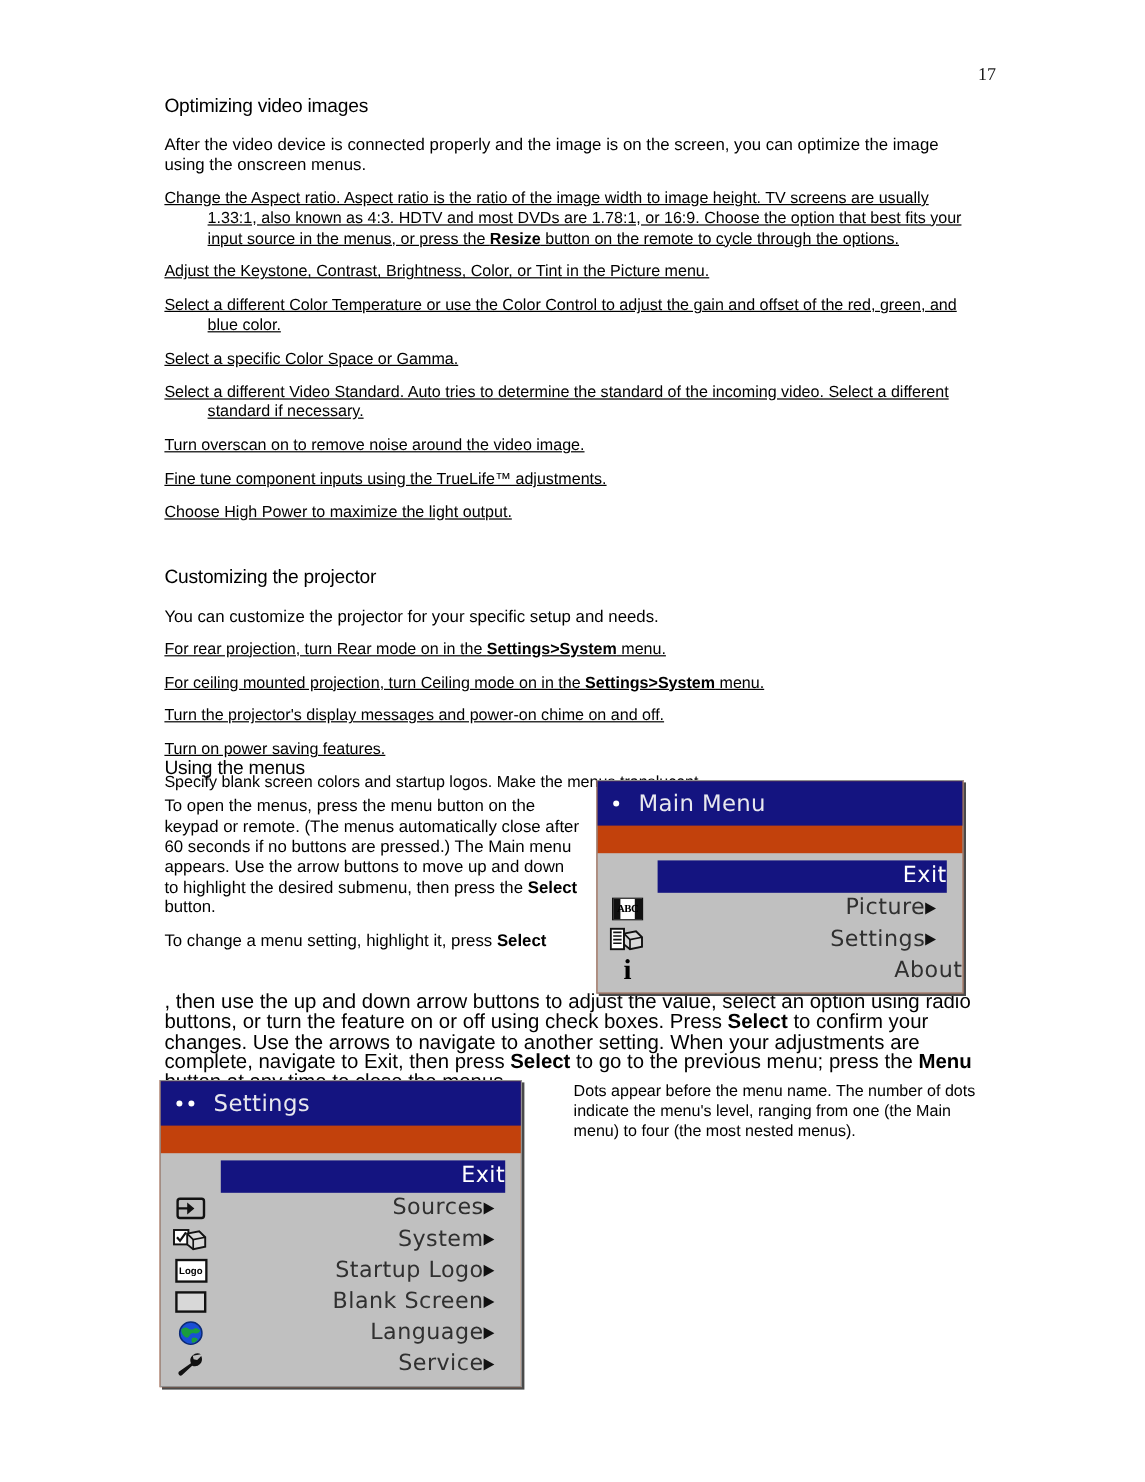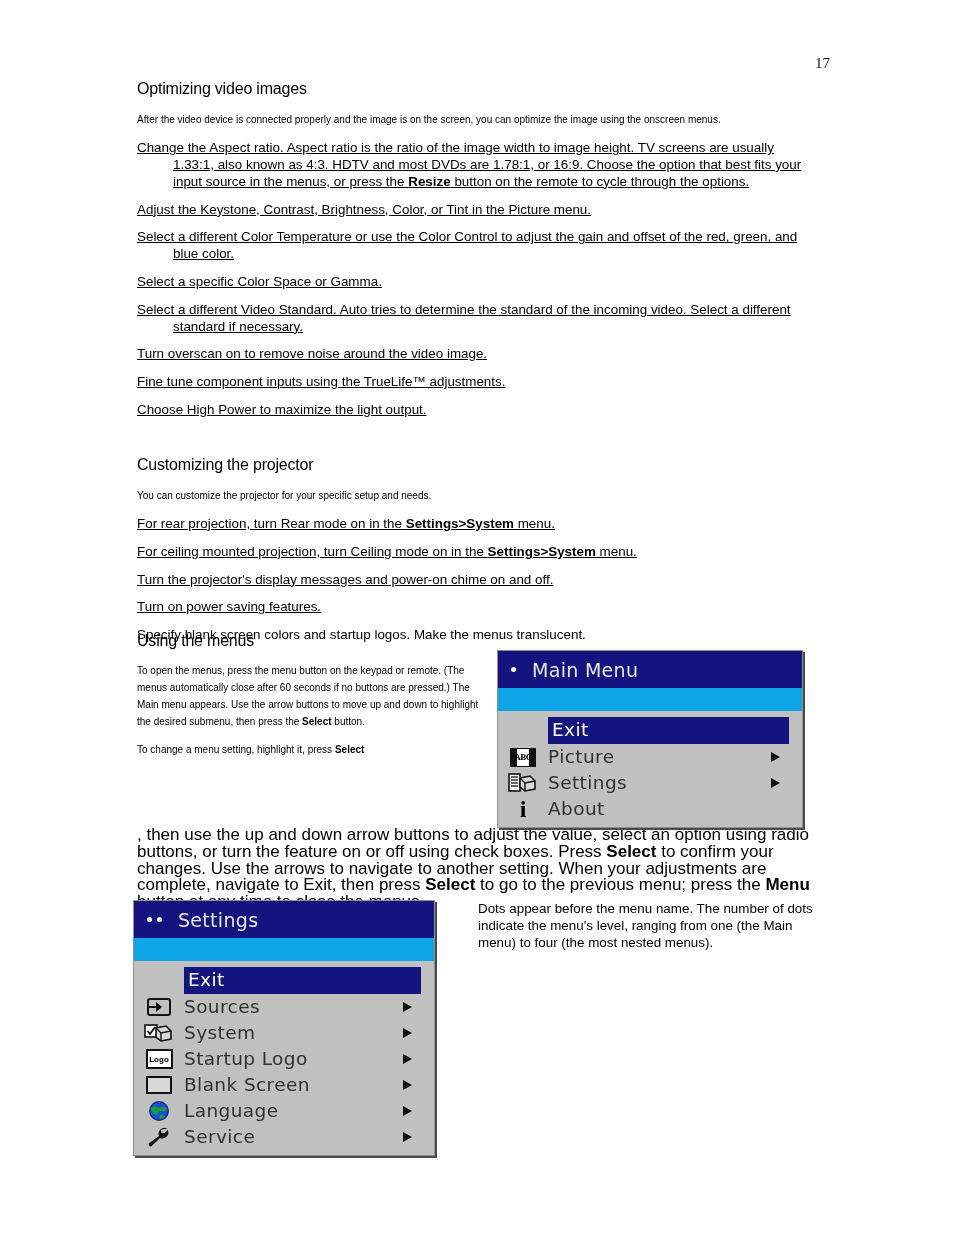--- a/index.html
+++ b/index.html
@@ -40,21 +40,21 @@
   h1.section-title {
     font-family: "Liberation Sans", sans-serif;
     font-size: 16px;
     font-weight: normal;
     letter-spacing: -0.2px;
     margin: 0 0 14px 0;
     line-height: 1.15;
   }
 
   p.body {
-    font-size: 10px;
+    font-size: 14px;
     line-height: 16.8px;
     margin: 0 0 11px 0;
     text-align: left;
   }
 
   p.hang {
     padding-left: 36px;
     text-indent: -36px;
     margin: 0 0 3.5px 0;
     font-size: 13.4px;
@@ -87,25 +87,26 @@
     left: 0;
     top: 178px;
     width: 675px;
     font-size: 17px;
     line-height: 16.8px;
   }
 
   
   .osd {
     position: absolute;
-    background: #0ea5e9;
+    background: #c2410c;
     border: 1px solid #909090;
     box-shadow: 2px 2px 0 0 #4a4a4a;
     font-family: "DejaVu Sans", sans-serif;
     user-select: none;
+    text-align: right;
   }
   .osd-title {
     background: #141480;
     color: #e8e8ee;
     height: 37px;
     display: flex;
     align-items: center;
     padding-left: 13px;
     font-size: 19px;
     letter-spacing: 0.3px;

